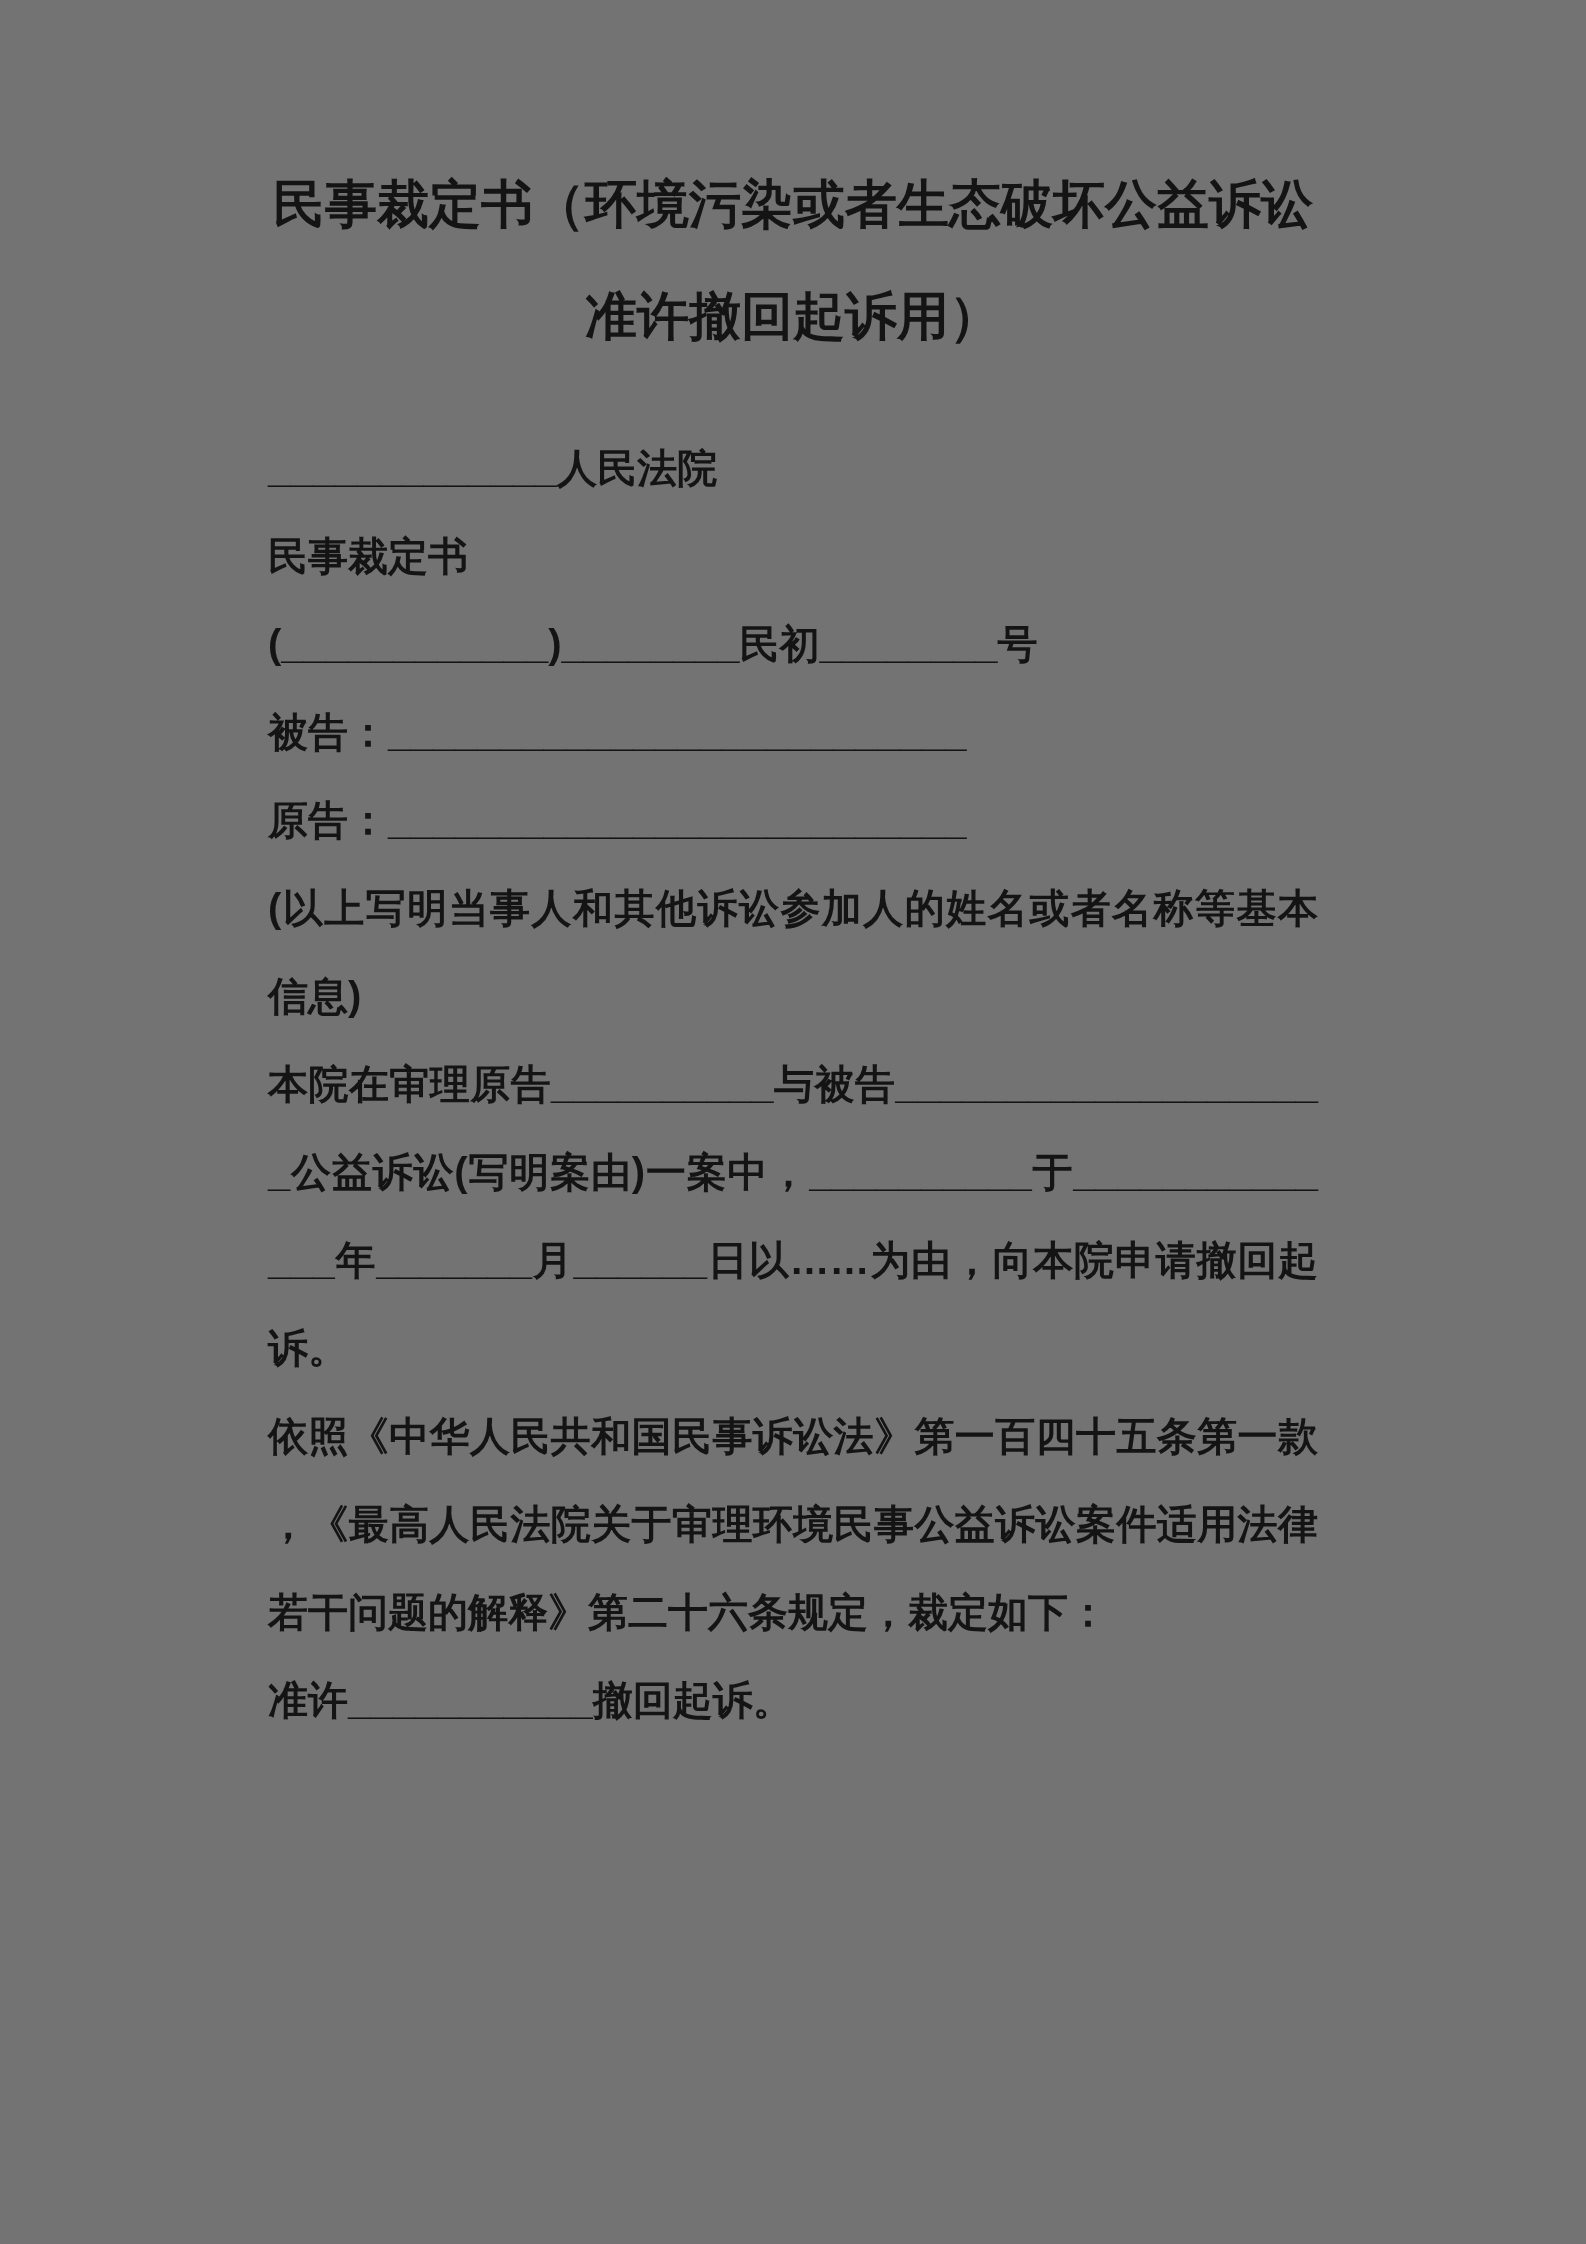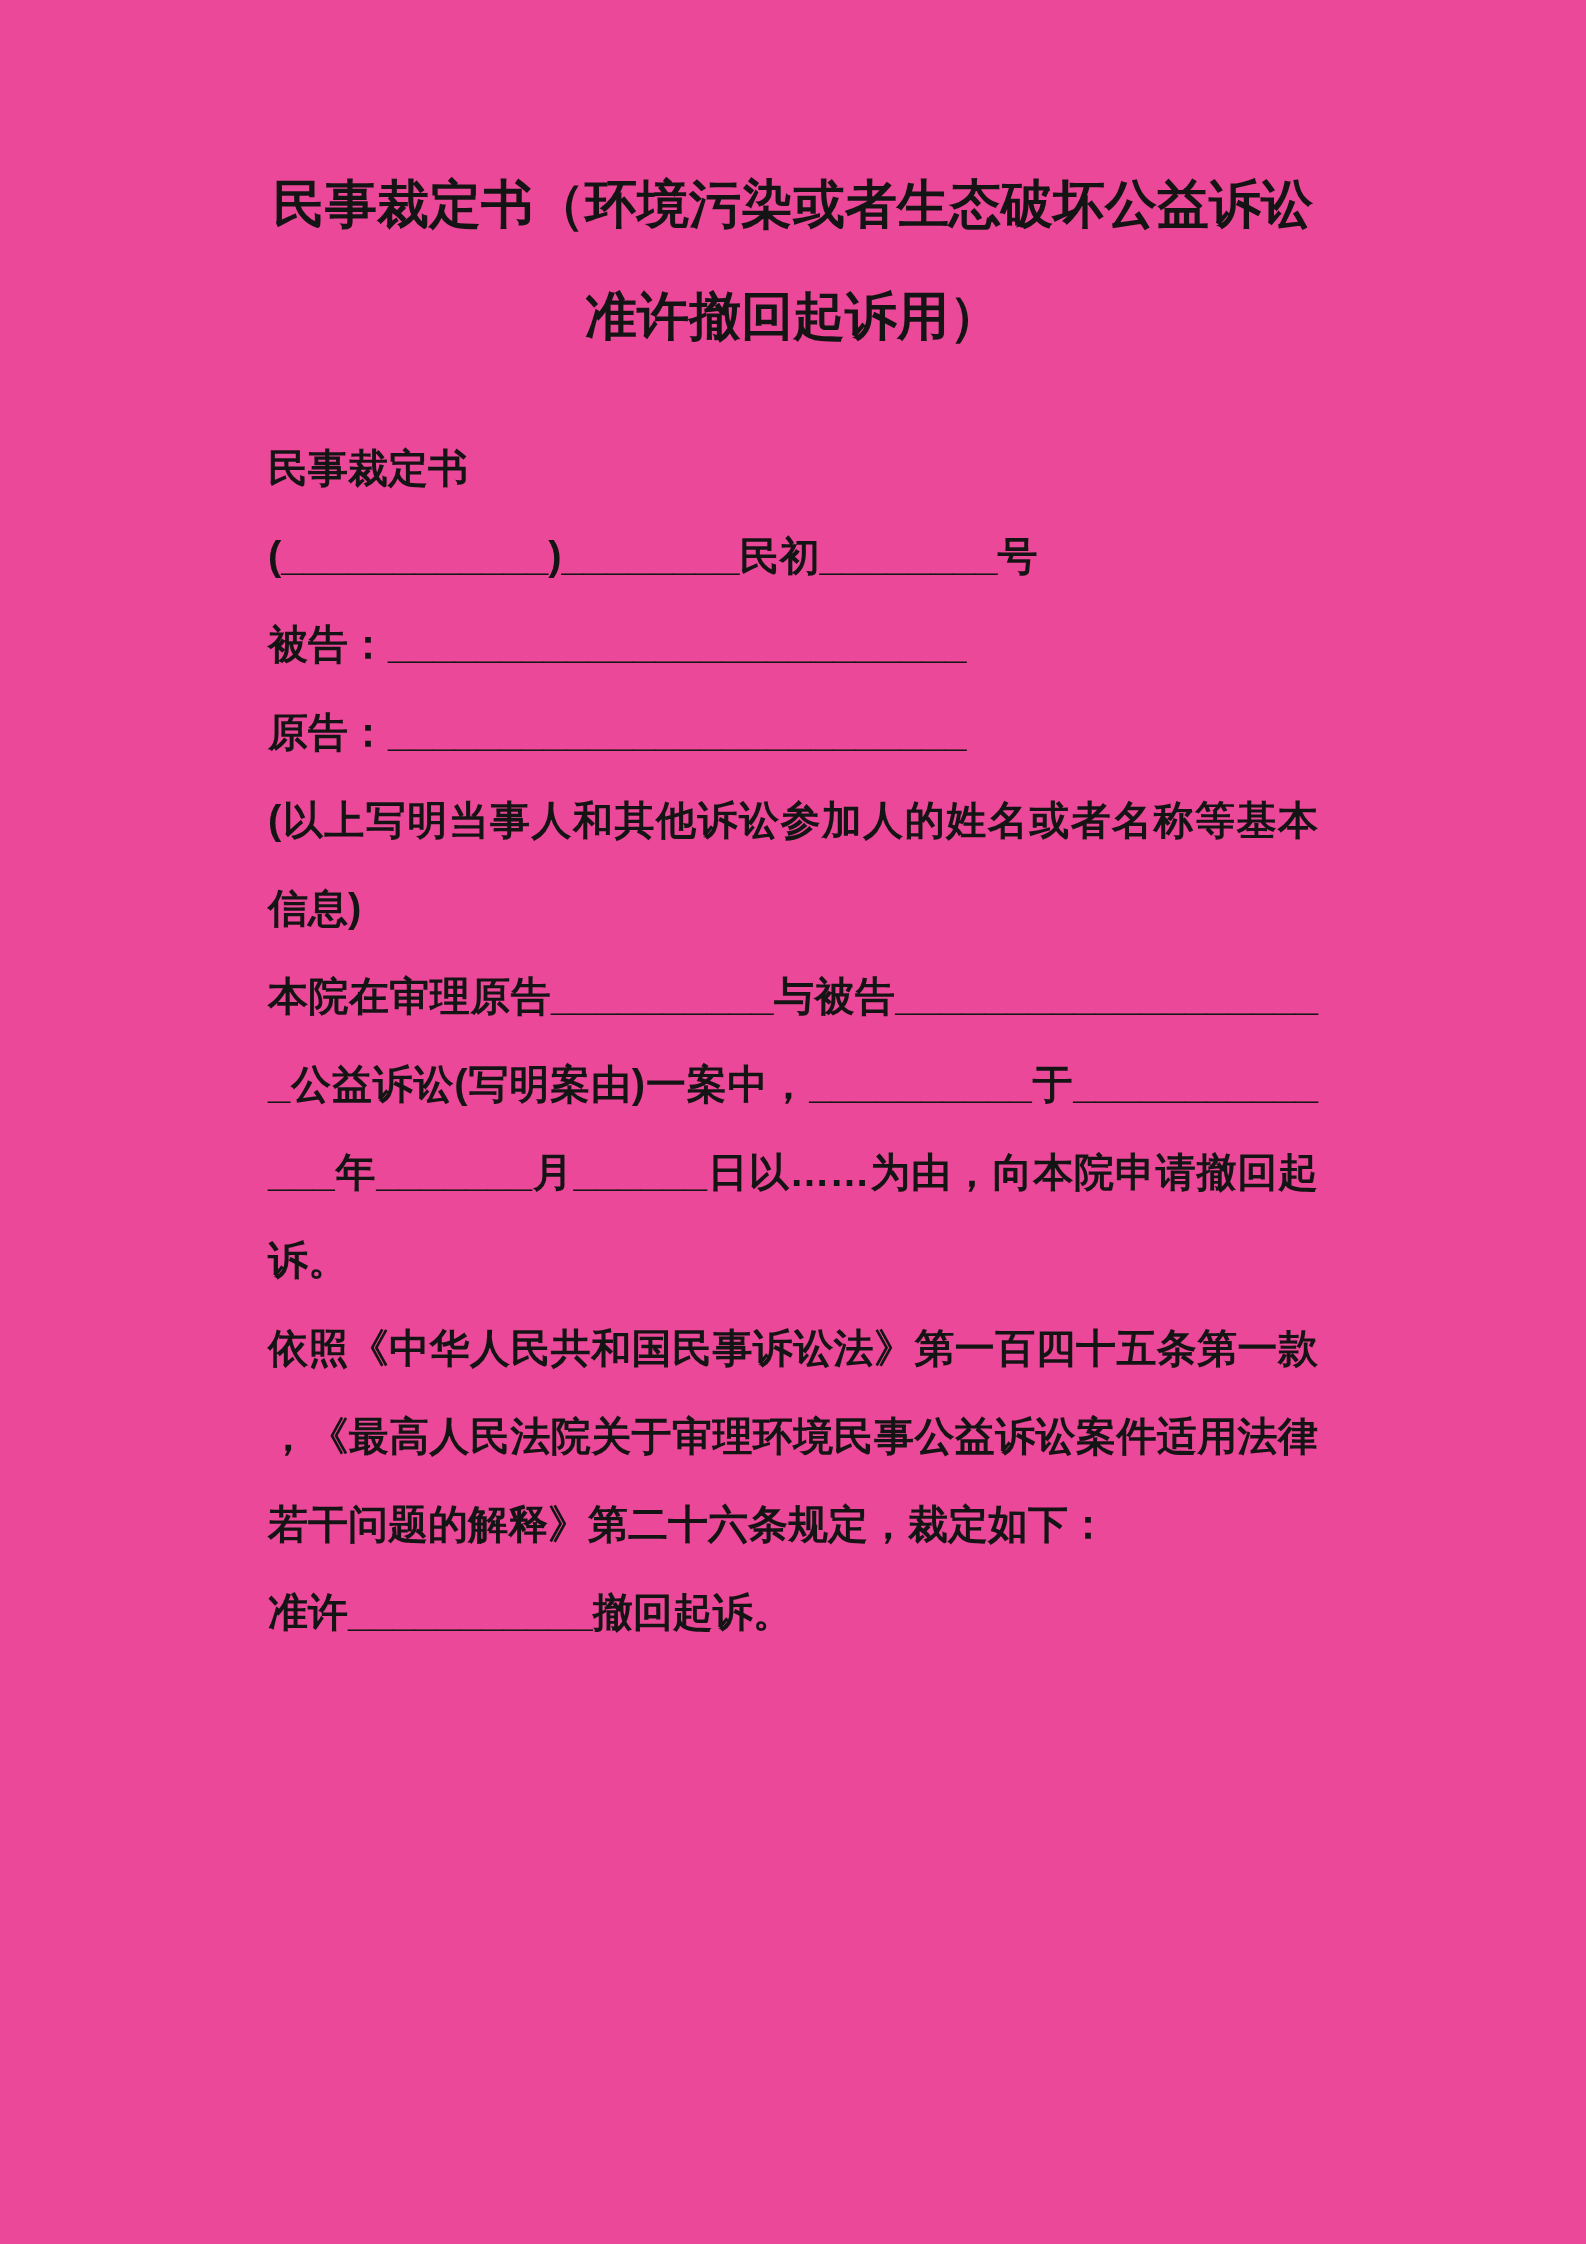--- a/index.html
+++ b/index.html
@@ -13,21 +13,21 @@
     background: #ffffff;
     color: #141414;
     font-family: "Liberation Sans", "DejaVu Sans", sans-serif;
     overflow: hidden;
   }
   .page {
     box-sizing: border-box;
     width: 1586px;
     height: 2244px;
     padding: 148px 268px 0 268px;
-    background: #ec4899;
+    background: #737373;
   }
 
   
   .doc-title {
     margin: 0 0 52px 0;
     font-size: 52px;
     font-weight: 700;
     line-height: 112px;
     text-align: center;
     color: #141414;
@@ -46,20 +46,21 @@
   }
 </style>
 </head>
 <body>
 
 <div class="page">
 
   <h1 class="doc-title">民事裁定书（环境污染或者生态破坏公益诉讼准许撤回起诉用）</h1>
 
   <div class="doc-body">
+    <p>_____________人民法院</p>
     <p>民事裁定书</p>
     <p>(____________)________民初________号</p>
     <p>被告：__________________________</p>
     <p>原告：__________________________</p>
     <p>(以上写明当事人和其他诉讼参加人的姓名或者名称等基本信息)</p>
     <p>本院在审理原告__________与被告____________________公益诉讼(写明案由)一案中，__________于______________年_______月______日以……为由，向本院申请撤回起诉。</p>
     <p>依照《中华人民共和国民事诉讼法》第一百四十五条第一款，《最高人民法院关于审理环境民事公益诉讼案件适用法律若干问题的解释》第二十六条规定，裁定如下：</p>
     <p>准许___________撤回起诉。</p>
   </div>
 

